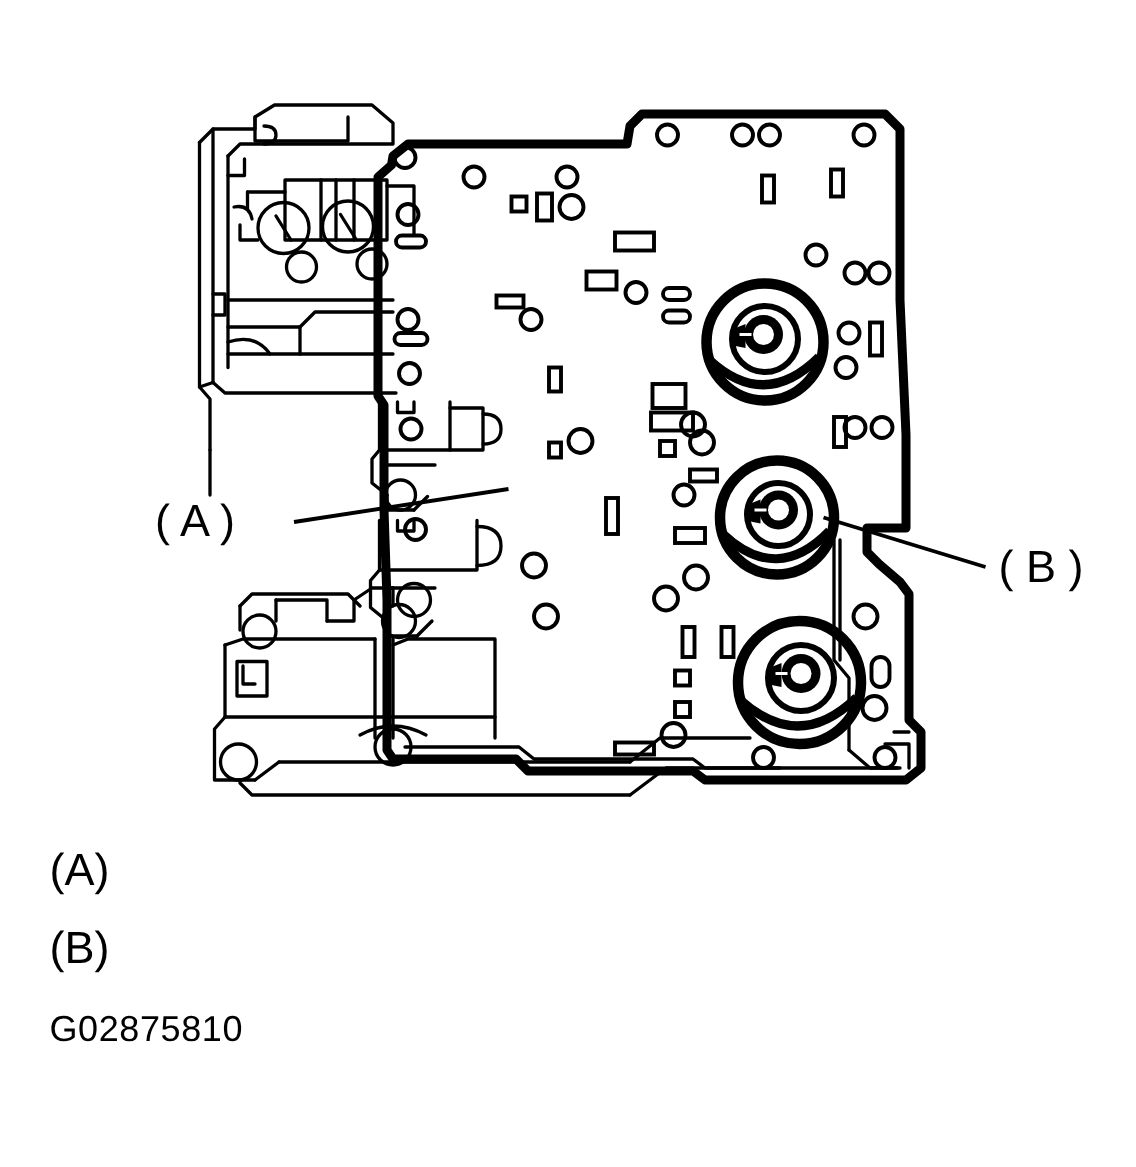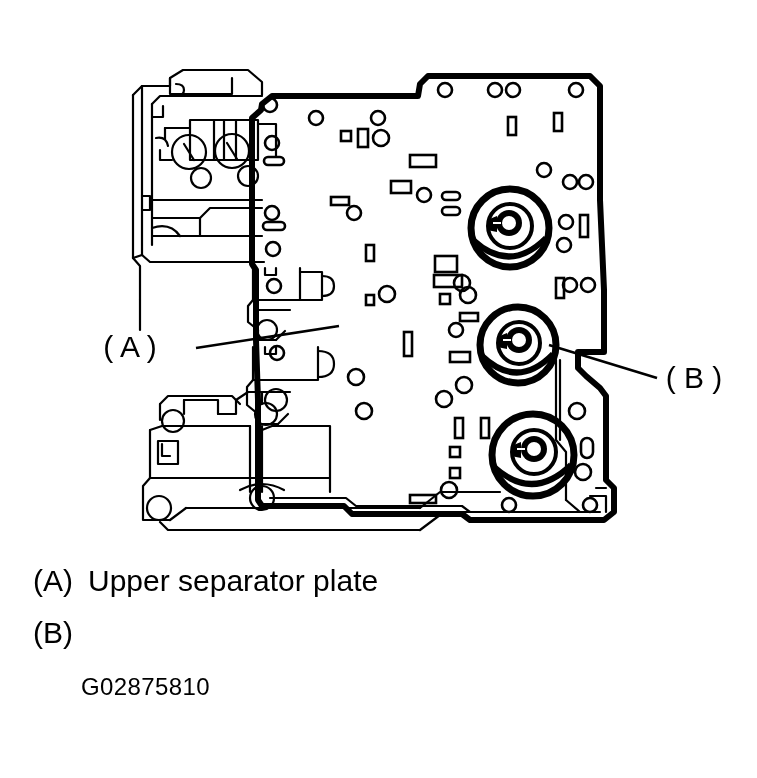--- a/index.html
+++ b/index.html
@@ -51,21 +51,20 @@
   .legend-label {
     font-size: 30px;
     line-height: 52px;
   }
   .figure-code {
     position: absolute;
     left: 33px;
     top: 673px;
     font-size: 24px;
     letter-spacing: 0.4px;
-    margin-left: 48px;
   }
   svg text.callout {
     font-family: "Liberation Sans", sans-serif;
     font-size: 30px;
     fill: #000000;
   }
 </style>
 </head>
 <body>
 
@@ -332,21 +331,20 @@
     <g>
       <line x1="657" y1="378" x2="549" y2="345" stroke="#000000" stroke-width="2.6"></line>
       <text class="callout" x="694" y="388" text-anchor="middle">( B )</text>
     </g>
 
   </svg>
 
   <div class="legend">
     <div class="legend-row">
       <div class="legend-key">(A)</div>
-      <div class="legend-label">Upper separator plate</div>
     </div>
     <div class="legend-row">
       <div class="legend-key">(B)</div>
     </div>
   </div>
 
   <div class="figure-code">G02875810</div>
 
 </div>
 

